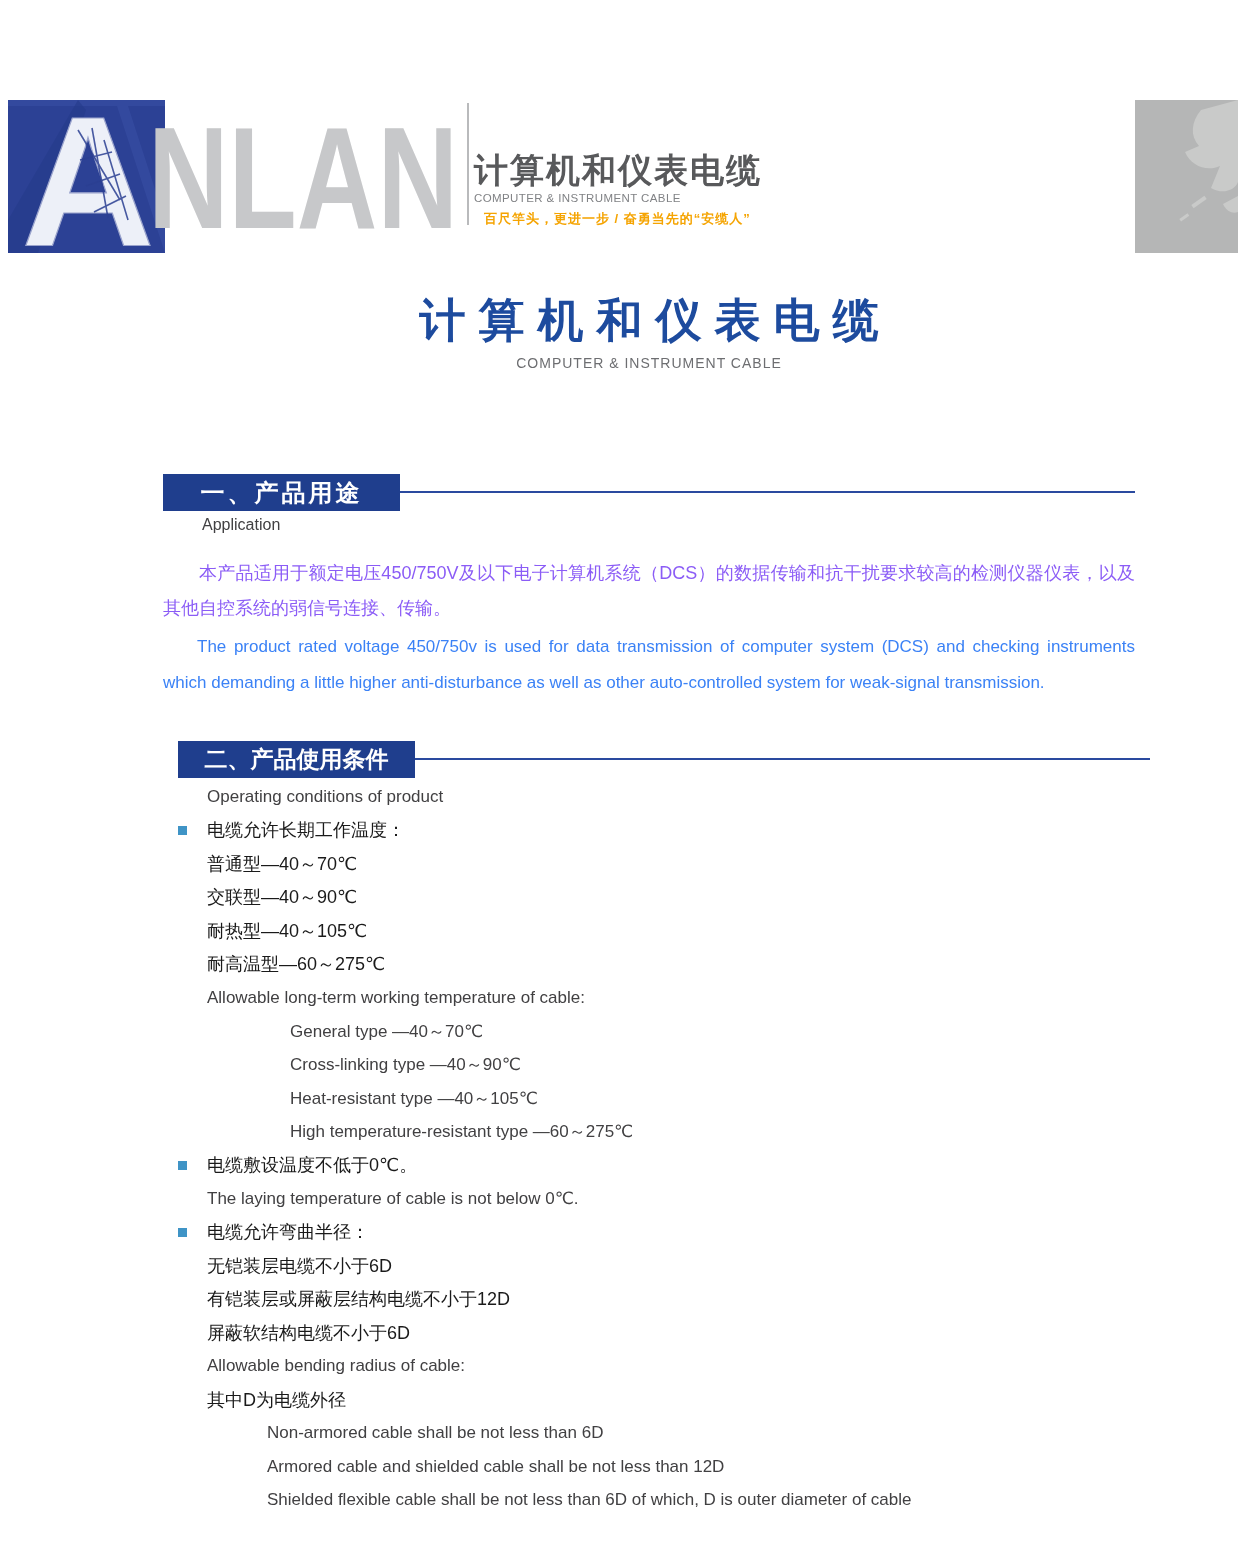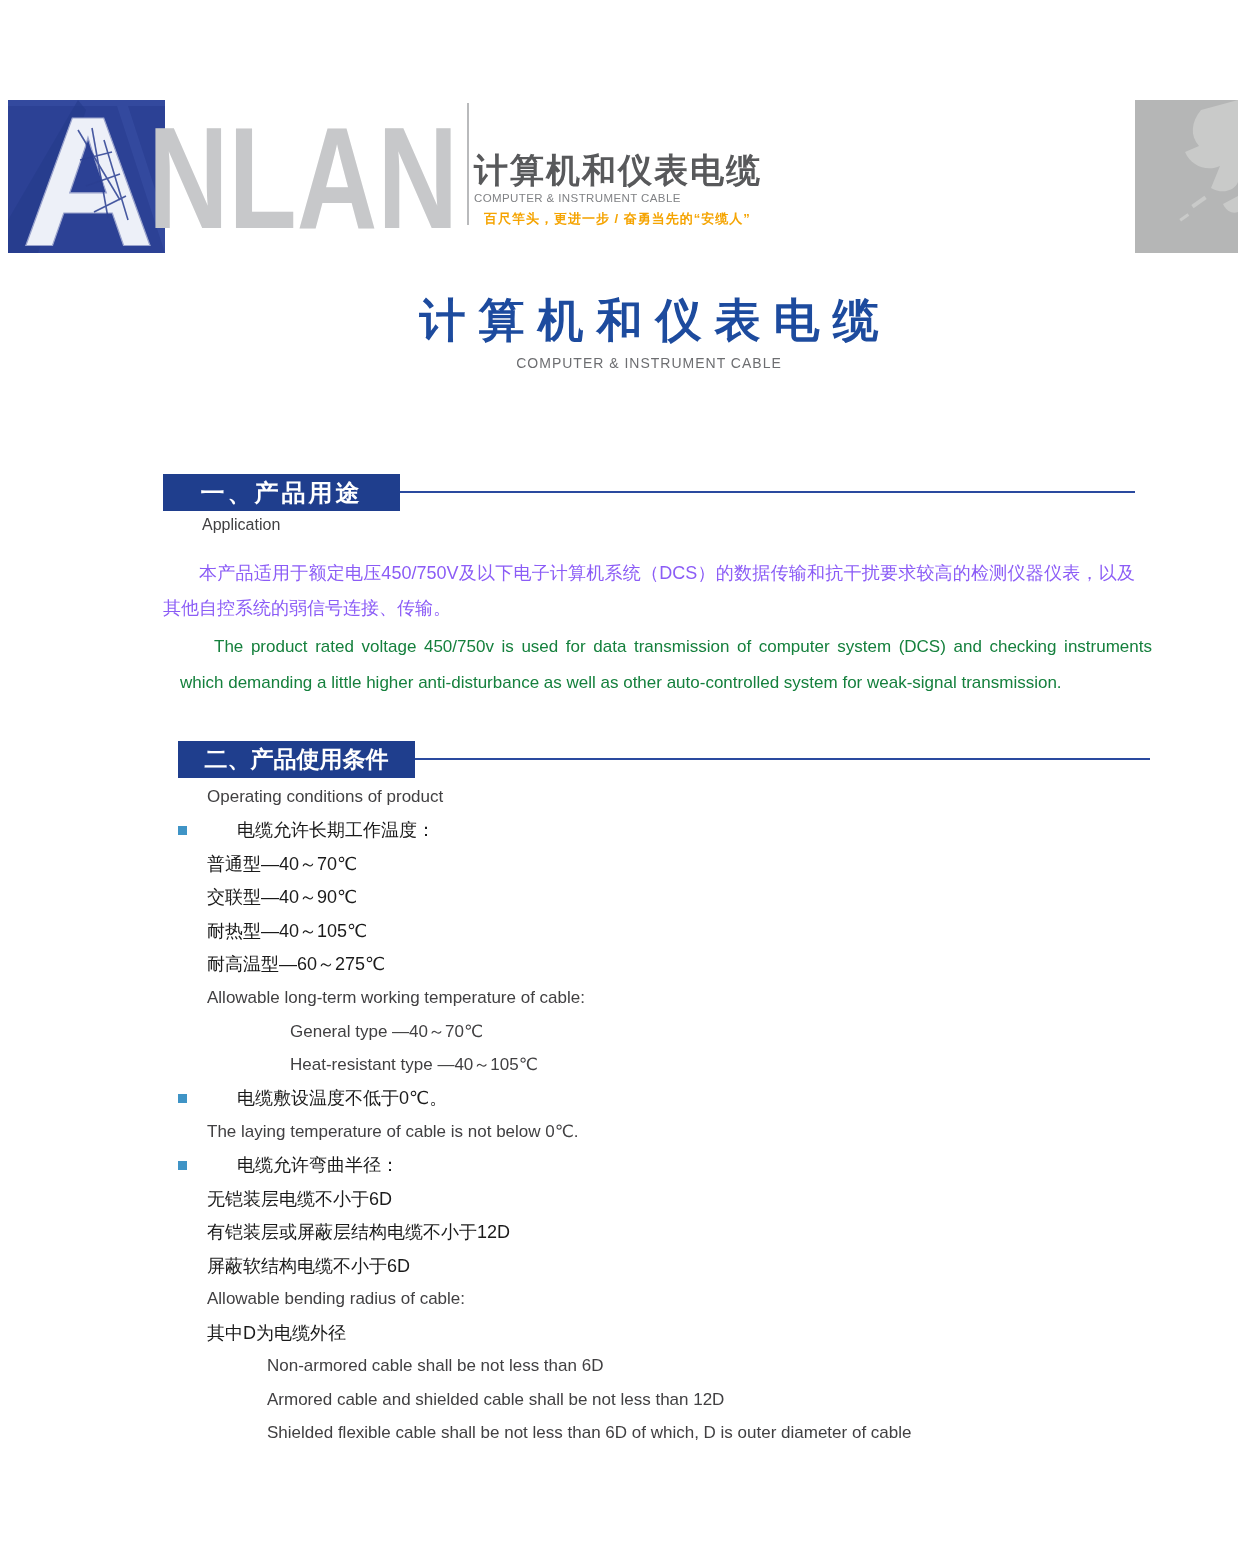--- a/index.html
+++ b/index.html
@@ -31,32 +31,32 @@
   .sec-box{position:absolute;left:0;top:0;width:237px;height:37px;background:#1f3e8d;
         color:#ffffff;font-weight:bold;text-align:center;line-height:37px;}
   .sec1 .sec-box{font-size:24px;letter-spacing:3px;}
   .sec2 .sec-box{font-size:23px;letter-spacing:0;}
   .sec-line{position:absolute;left:237px;right:0;top:17px;height:2px;background:#2a4a9f;}
 
   
   .app-label{position:absolute;left:202px;top:516px;font-size:16px;color:#414042;}
   .para-cn{position:absolute;left:163px;top:556px;width:972px;font-size:18px;line-height:35px;
         color:#8b5cf6;text-align:justify;text-indent:2em;}
-  .para-en{position:absolute;left:180px;top:629px;width:972px;font-size:17px;line-height:36px;
-        color:#15803d;text-align:justify;text-indent:2em;}
+  .para-en{position:absolute;left:163px;top:629px;width:972px;font-size:17px;line-height:36px;
+        color:#3b82f6;text-align:justify;text-indent:2em;}
 
   
   .cond-list{position:absolute;left:163px;top:780px;width:972px;}
   .cond{height:33.5px;display:flex;align-items:center;white-space:nowrap;}
   .cn{font-size:18px;color:#1a1a1a;}
   .en{font-size:17px;color:#414042;}
   .ind1{padding-left:44px;}
   .ind2{padding-left:104px;}
   .ind3{padding-left:127px;}
-  .bullet-line{padding-left:15px;gap:30px;}
+  .bullet-line{padding-left:15px;}
   .bullet{width:9px;height:9px;background:#3f94c6;margin-right:20px;flex:0 0 auto;}
 </style>
 </head>
 <body>
 
 <div class="page">
 
   <div class="logo-box">
     <svg width="157" height="153" viewBox="0 0 157 153">
       <rect x="0" y="0" width="157" height="153" fill="#2c4195"></rect>
@@ -119,21 +119,23 @@
     <div class="cond cn bullet-line">
       <span class="bullet"></span>
       <span>电缆允许长期工作温度：</span>
     </div>
     <div class="cond cn ind1">普通型—40～70℃</div>
     <div class="cond cn ind1">交联型—40～90℃</div>
     <div class="cond cn ind1">耐热型—40～105℃</div>
     <div class="cond cn ind1">耐高温型—60～275℃</div>
     <div class="cond en ind1">Allowable long-term working temperature of cable:</div>
     <div class="cond en ind3">General type —40～70℃</div>
+    <div class="cond en ind3">Cross-linking type —40～90℃</div>
     <div class="cond en ind3">Heat-resistant type —40～105℃</div>
+    <div class="cond en ind3">High temperature-resistant type —60～275℃</div>
 
     <div class="cond cn bullet-line">
       <span class="bullet"></span>
       <span>电缆敷设温度不低于0℃。</span>
     </div>
     <div class="cond en ind1">The laying temperature of cable is not below 0℃.</div>
 
     <div class="cond cn bullet-line">
       <span class="bullet"></span>
       <span>电缆允许弯曲半径：</span>

